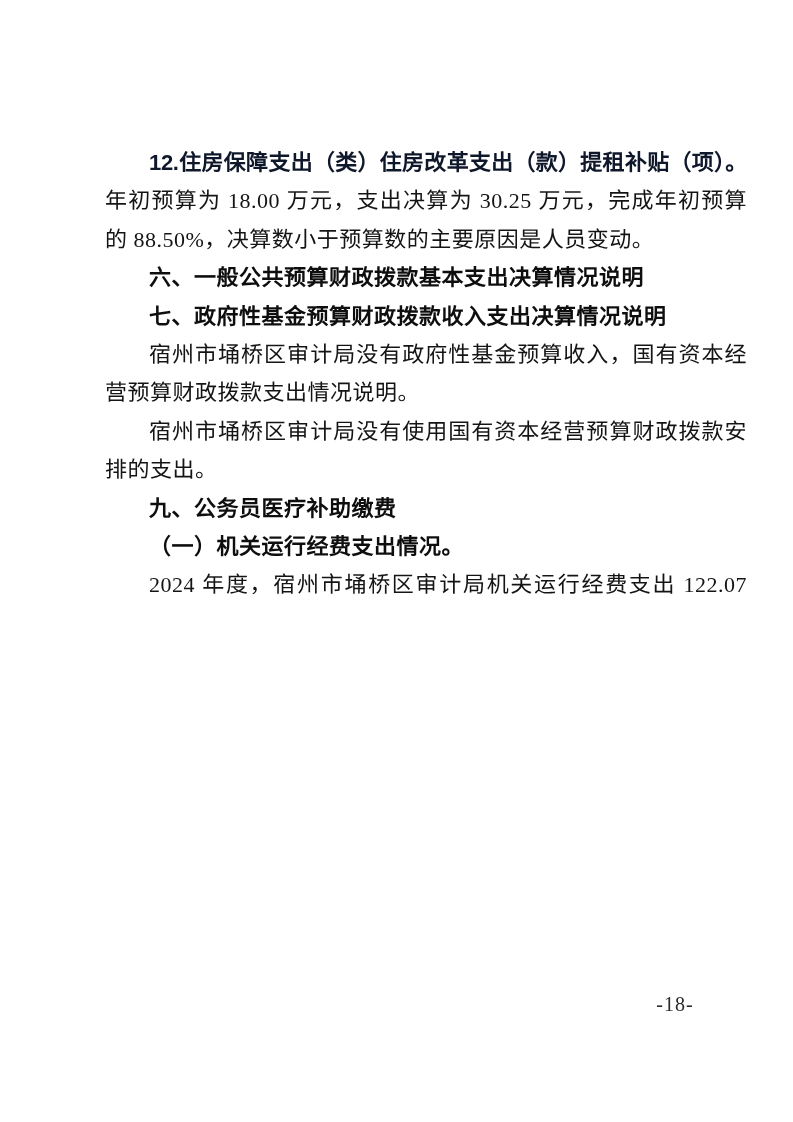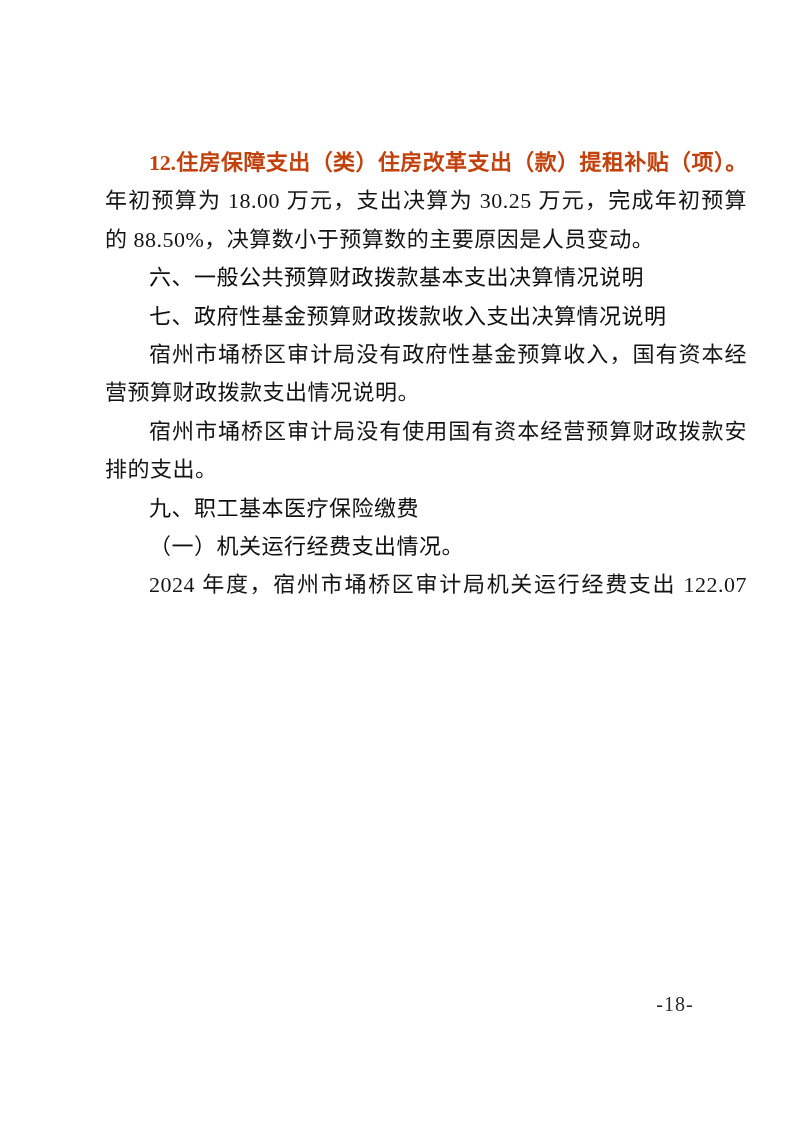--- a/index.html
+++ b/index.html
@@ -34,28 +34,28 @@
   .para {
     font-family: "Liberation Serif", serif;
     font-weight: normal;
   }
   
   .para-cont {
     text-align-last: justify;
   }
   .heading {
     font-family: "Liberation Sans", sans-serif;
-    font-weight: normal;
+    font-weight: bold;
     color: #0e0e0e;
   }
   .lead-bold {
-    font-family: Liberation Serif, serif;
+    font-family: Liberation Sans, sans-serif;
     font-weight: bold;
     letter-spacing: -0.3px;
-    color: #c2410c;
+    color: #0f172a;
   }
   .page-number {
     position: absolute;
     left: 645px;
     top: 993px;
     width: 60px;
     text-align: center;
     font-size: 20px;
     letter-spacing: 1px;
     color: #2a2a2a;
@@ -74,21 +74,21 @@
     <p class="heading">六、一般公共预算财政拨款基本支出决算情况说明</p>
 
 
     <p class="heading">七、政府性基金预算财政拨款收入支出决算情况说明</p>
 
     <p class="para">宿州市埇桥区审计局没有政府性基金预算收入，国有资本经营预算财政拨款支出情况说明。</p>
 
 
     <p class="para">宿州市埇桥区审计局没有使用国有资本经营预算财政拨款安排的支出。</p>
 
-    <p class="heading">九、职工基本医疗保险缴费</p>
+    <p class="heading">九、公务员医疗补助缴费</p>
 
     <p class="heading">（一）机关运行经费支出情况。</p>
 
     <p class="para para-cont">2024 年度，宿州市埇桥区审计局机关运行经费支出 122.07</p>
 
   </div>
 
   <div class="page-number">-18-</div>
 
 </div>

